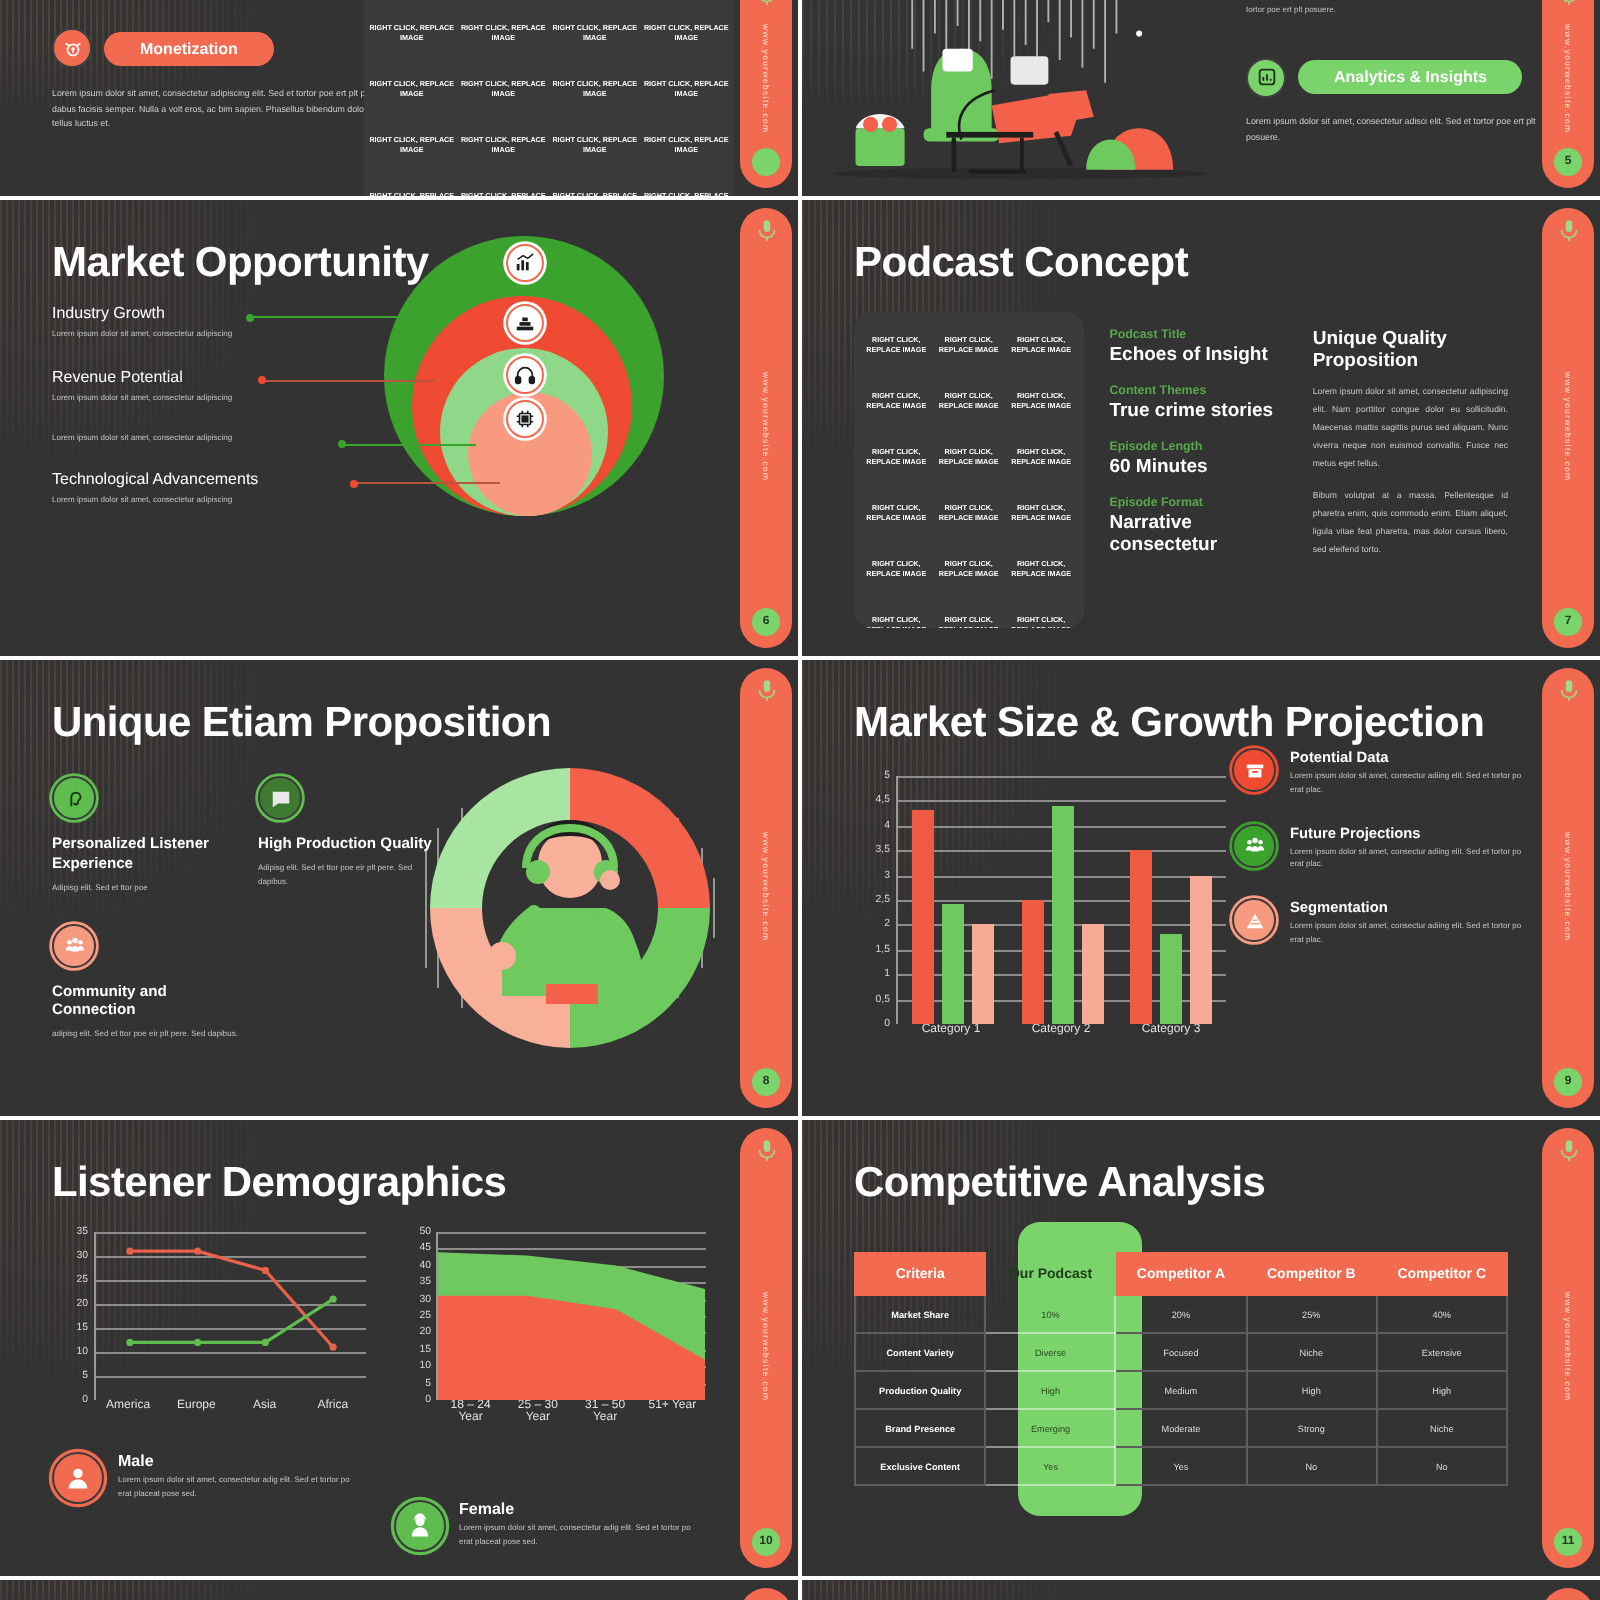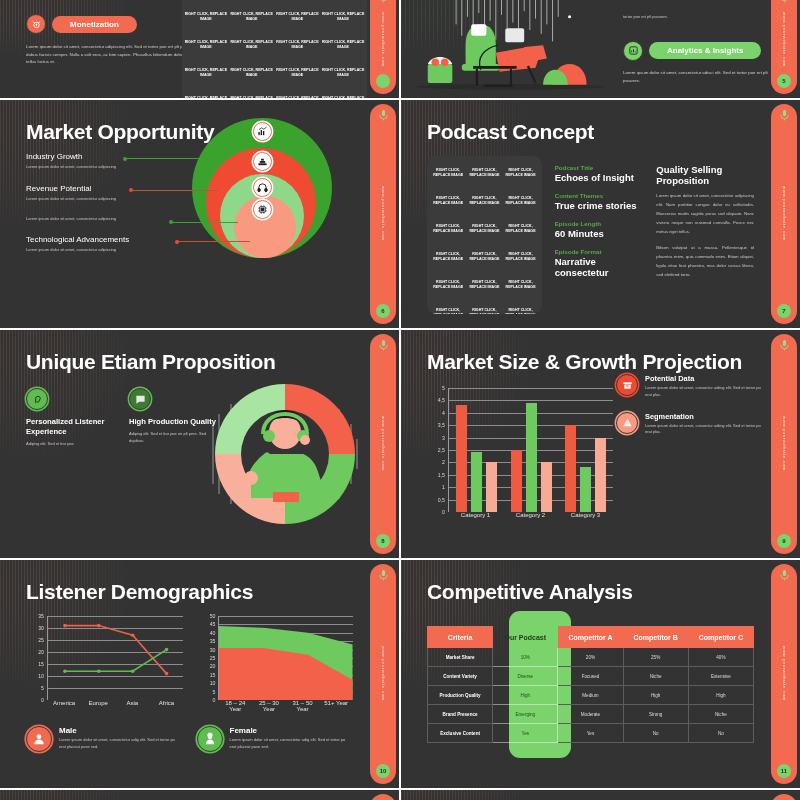--- a/index.html
+++ b/index.html
@@ -265,21 +265,21 @@
         <path d="M70 77v18M106 77v18M78 95h30" stroke="#1d1d1d" stroke-width="2" fill="none"></path>
         <path d="M92 52c-16 4-22 14-18 26" stroke="#1d1d1d" stroke-width="1.4" fill="none"></path>
         <rect x="18" y="72" width="26" height="20" rx="2" fill="#6ec95e"></rect>
         <path d="M18 72c4-10 22-10 26 0z" fill="#f4f4f4"></path>
         <circle cx="26" cy="70" r="4" fill="#f4614a"></circle>
           <circle cx="36" cy="70" r="4" fill="#f4614a"></circle>
         <path d="M150 94c0-14 8-22 18-22s18 8 18 22z" fill="#f4614a"></path>
         <path d="M140 94c0-10 6-16 13-16s13 6 13 16z" fill="#6ec95e"></path>
         <circle cx="168" cy="22" r="1.6" fill="#fff"></circle>
       </svg>
-      <div style="position:absolute;left:222px;top:14px;width:155px;">
+      <div style="position:absolute;left:222px;top:2px;width:155px;">
         <p class="tiny">tortor poe ert plt posuere.</p>
         <div class="pillrow" style="padding-top:20px;">
           <div class="pill-ic green">
             <svg width="11" height="11" viewBox="0 0 24 24" fill="none" stroke="#1e3318" stroke-width="2">
               <rect x="4" y="4" width="16" height="16" rx="3"></rect>
                 <path d="M8 16v-4M12 16v-7M16 16v-2"></path>
             </svg>
           </div>
           <div class="pill green">Analytics &amp; Insights</div>
         </div>
@@ -414,21 +414,21 @@
           <div class="kv">
             <div class="k">Episode Length</div>
             <div class="v">60 Minutes</div>
           </div>
           <div class="kv">
             <div class="k">Episode Format</div>
             <div class="v">Narrative consectetur</div>
           </div>
         </div>
         <div class="usp" style="width:108px;padding-top:8px;">
-          <h3>Quality Selling Proposition</h3>
+          <h3>Unique Quality Proposition</h3>
           <p>Lorem ipsum dolor sit amet, consectetur adipiscing elit. Nam porttitor congue dolor eu sollicitudin. Maecenas mattis sagittis purus sed aliquam. Nunc viverra neque non euismod convallis. Fusce nec metus eget tellus.</p>
           <p>Bibum volutpat at a massa. Pellentesque id pharetra enim, quis commodo enim. Etiam aliquet, ligula vitae feat pharetra, mas dolor cursus libero, sed eleifend torto.</p>
         </div>
       </div>
     </div>
     <div class="rail">
       <svg class="mic" viewBox="0 0 24 24" fill="#9ed98c">
         <rect x="9" y="2" width="6" height="11" rx="3"></rect>
           <path d="M5 11a7 7 0 0014 0" stroke="#9ed98c" stroke-width="1.6" fill="none"></path>
           <path d="M12 18v3" stroke="#9ed98c" stroke-width="1.6"></path>
@@ -454,20 +454,32 @@
             <p class="tiny">Adipisg elit. Sed et ttor poe</p>
           </div>
           <div class="uvp-card">
             <div class="uvp-ic" style="background:#3f7a33;color:#5fbd4f;">
               <svg width="11" height="11" viewBox="0 0 24 24" fill="#e8e8e8">
                   <path d="M3 4h18v13H9l-6 4z"></path>
                 </svg>
             </div>
             <h4>High Production Quality</h4>
             <p class="tiny">Adipisg elit. Sed et ttor poe eir plt pere. Sed dapibus.</p>
+          </div>
+          <div class="uvp-card">
+            <div class="uvp-ic" style="background:#f79a80;color:#f79a80;">
+              <svg width="11" height="11" viewBox="0 0 24 24" fill="#fff">
+                  <circle cx="6" cy="9" r="2.5"></circle>
+                  <circle cx="12" cy="7" r="3"></circle>
+                  <circle cx="18" cy="9" r="2.5"></circle>
+                  <path d="M2 18c0-3 2-5 4-5s4 2 4 5zM8 19c0-4 2-6 4-6s4 2 4 6zM14 18c0-3 2-5 4-5s4 2 4 5z"></path>
+                </svg>
+            </div>
+            <h4>Community and Connection</h4>
+            <p class="tiny">adipisg elit. Sed et ttor poe eir plt pere. Sed dapibus.</p>
           </div>
         </div>
       </div>
     </div>
     <div class="donut-wrap">
       <svg viewBox="0 0 160 160" width="160" height="160">
         <g stroke="#d8d8d8" stroke-width="1" opacity=".6">
           <path d="M8 50v60M14 40v80M20 60v40M26 30v100M32 55v50M128 45v70M134 35v90M140 60v40M146 50v60M152 65v30"></path>
         </g>
         <path d="M80 10a70 70 0 0170 70H80z" fill="#f4614a"></path>
@@ -561,20 +573,34 @@
       <div class="lg-item">
         <div class="lg-ic" style="background:#ef4a32;color:#ef4a32;">
           <svg width="11" height="11" viewBox="0 0 24 24" fill="#fff">
               <rect x="3" y="5" width="18" height="4"></rect>
               <path d="M5 10h14v9H5z"></path>
               <rect x="9" y="12" width="6" height="2" fill="#ef4a32"></rect>
             </svg>
         </div>
         <div>
           <h4>Potential Data</h4>
+          <p class="tiny">Lorem ipsum dolor sit amet, consectur adiing elit. Sed et tortor po erat plac.</p>
+        </div>
+      </div>
+      <div class="lg-item">
+        <div class="lg-ic" style="background:#3ba22e;color:#3ba22e;">
+          <svg width="11" height="11" viewBox="0 0 24 24" fill="#fff">
+              <circle cx="6" cy="9" r="2.5"></circle>
+              <circle cx="12" cy="7" r="3"></circle>
+              <circle cx="18" cy="9" r="2.5"></circle>
+              <path d="M2 18c0-3 2-5 4-5s4 2 4 5zM8 19c0-4 2-6 4-6s4 2 4 6zM14 18c0-3 2-5 4-5s4 2 4 5z"></path>
+            </svg>
+        </div>
+        <div>
+          <h4>Future Projections</h4>
           <p class="tiny">Lorem ipsum dolor sit amet, consectur adiing elit. Sed et tortor po erat plac.</p>
         </div>
       </div>
       <div class="lg-item">
         <div class="lg-ic" style="background:#f79a80;color:#f79a80;">
           <svg width="11" height="11" viewBox="0 0 24 24" fill="#fff">
               <path d="M12 4l9 16H3z"></path>
               <path d="M7 15h10M9 11h6" stroke="#f79a80" stroke-width="1.4"></path>
             </svg>
         </div>
@@ -693,21 +719,21 @@
             <svg width="14" height="14" viewBox="0 0 24 24" fill="#fff">
                 <circle cx="12" cy="8" r="4"></circle>
                 <path d="M4 21c0-5 4-8 8-8s8 3 8 8z"></path>
               </svg>
           </div>
           <div>
             <h4>Male</h4>
             <p class="tiny">Lorem ipsum dolor sit amet, consectetur adig elit. Sed et tortor po erat placeat pose sed.</p>
           </div>
         </div>
-        <div class="person" style="width:160px;">
+        <div class="person" style="width:160px;margin-top:24px;">
           <div class="p-ic" style="background:#5fbd4f;color:#5fbd4f;">
             <svg width="14" height="14" viewBox="0 0 24 24" fill="#fff">
                 <circle cx="12" cy="8" r="4"></circle>
                 <path d="M5 21c0-5 3-8 7-8s7 3 7 8z"></path>
                 <path d="M7 7c0-4 3-6 5-6s5 2 5 6c-2-2-3-2-5-2s-3 0-5 2z"></path>
               </svg>
           </div>
           <div>
             <h4>Female</h4>
             <p class="tiny">Lorem ipsum dolor sit amet, consectetur adig elit. Sed et tortor po erat placeat pose sed.</p>

